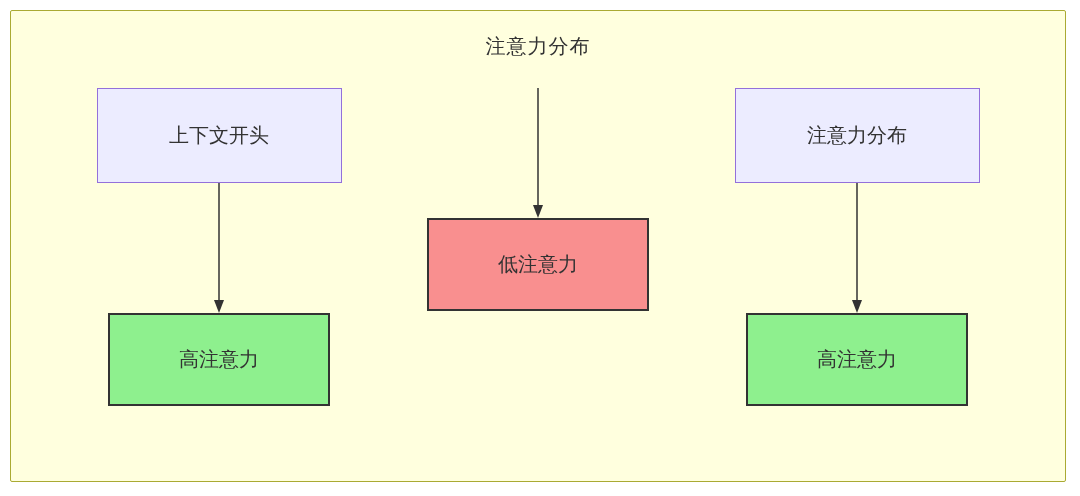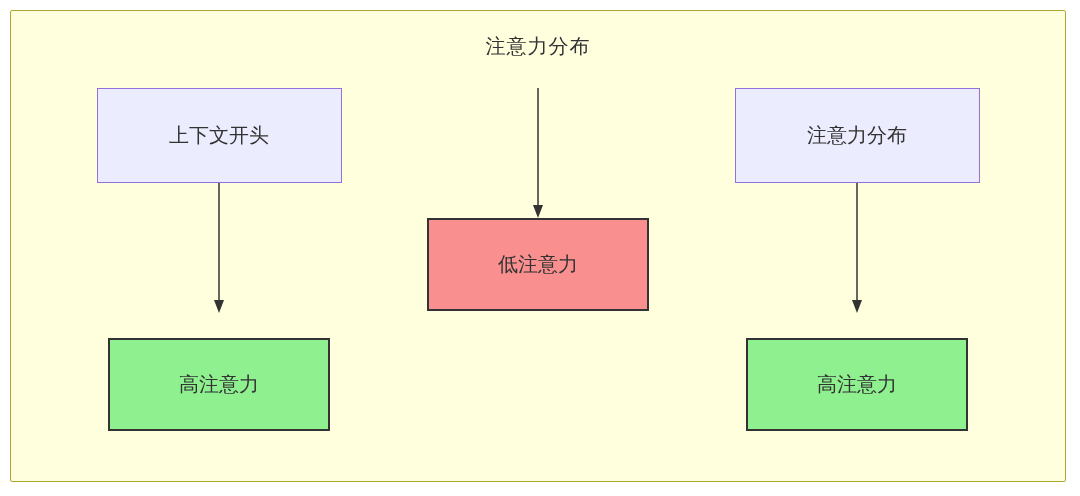--- a/index.html
+++ b/index.html
@@ -69,21 +69,20 @@
   }
 
   .target-node {
     width: 222px;
     height: 93px;
     border: 2px solid var(--node-border, #333333);
   }
 
   .target-node[data-level="high"] {
     background: var(--high-fill, #90EE90);
-    margin-top: 25px;
   }
 
   .target-node[data-level="low"] {
     background: var(--low-fill, #f98f8f);
   }
 </style>
 </head>
 <body>
 
 <div class="diagram-frame">

